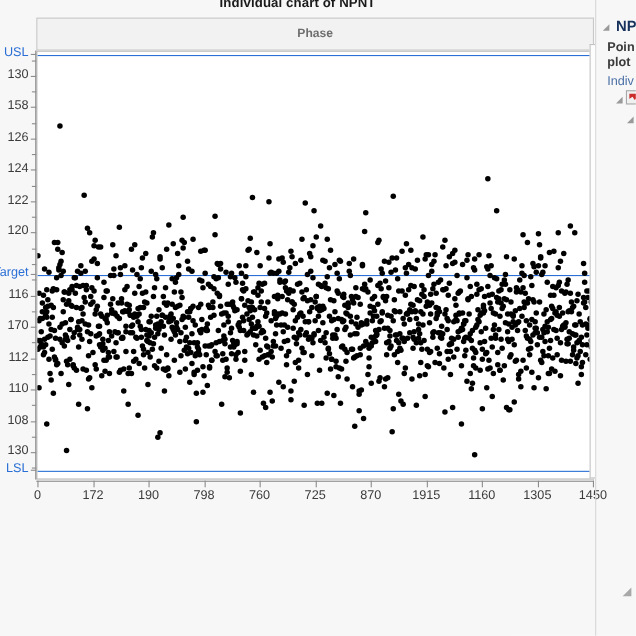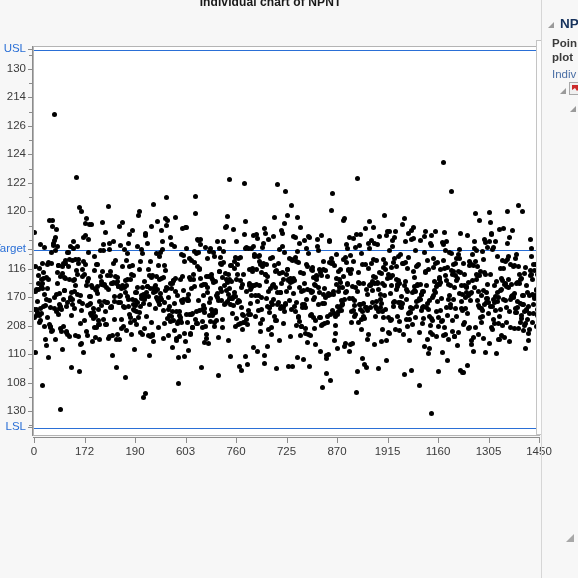--- a/index.html
+++ b/index.html
@@ -132,20 +132,23 @@
     background:#fdfdfd;
   }
 </style>
 </head>
 <body>
 
 <div id="root">
 
   <div id="chart-title">Individual chart of NPNT</div>
 
+  <div id="phase-band">
+    <div id="phase-label">Phase</div>
+  </div>
 
   <div id="plot-frame">
     <div id="plot-canvas">
         <div class="ref-line" style="top: 2.85294px; border-top-color: rgb(42, 111, 214);"></div>
         <div class="ref-line" style="top: 202.559px; border-top-color: rgb(42, 111, 214);"></div>
         <div class="ref-line" style="top: 380.868px; border-top-color: rgb(42, 111, 214);"></div>
         <div class="pt" style="left: -2.32586px; top: 183.016px;"></div>
         <div class="pt" style="left: -1.97759px; top: 268.431px;"></div>
         <div class="pt" style="left: -1.62931px; top: 259.723px;"></div>
         <div class="pt" style="left: -1.28103px; top: 216.563px;"></div>
@@ -1606,21 +1609,21 @@
   </div>
 
   <div id="y-spine"></div>
   <div id="y-axis">
       <div class="ytick" style="top: 23.8235px;">
         <div class="tl"></div>
         <div class="tlabel">130</div>
       </div>
       <div class="ytick" style="top: 52.3529px;">
         <div class="tl"></div>
-        <div class="tlabel">214</div>
+        <div class="tlabel">158</div>
       </div>
       <div class="ytick" style="top: 80.8824px;">
         <div class="tl"></div>
         <div class="tlabel">126</div>
       </div>
       <div class="ytick" style="top: 109.412px;">
         <div class="tl"></div>
         <div class="tlabel">124</div>
       </div>
       <div class="ytick" style="top: 137.941px;">
@@ -1634,21 +1637,21 @@
       <div class="ytick" style="top: 223.529px;">
         <div class="tl"></div>
         <div class="tlabel">116</div>
       </div>
       <div class="ytick" style="top: 252.059px;">
         <div class="tl"></div>
         <div class="tlabel">170</div>
       </div>
       <div class="ytick" style="top: 280.588px;">
         <div class="tl"></div>
-        <div class="tlabel">208</div>
+        <div class="tlabel">112</div>
       </div>
       <div class="ytick" style="top: 309.118px;">
         <div class="tl"></div>
         <div class="tlabel">110</div>
       </div>
       <div class="ytick" style="top: 337.647px;">
         <div class="tl"></div>
         <div class="tlabel">108</div>
       </div>
       <div class="ytick" style="top: 366.176px;">
@@ -1723,21 +1726,21 @@
       <div class="xtick" style="left: 51.5px;">
         <div class="tl"></div>
         <div class="tlabel">172</div>
       </div>
       <div class="xtick" style="left: 102px;">
         <div class="tl"></div>
         <div class="tlabel">190</div>
       </div>
       <div class="xtick" style="left: 152.5px;">
         <div class="tl"></div>
-        <div class="tlabel">603</div>
+        <div class="tlabel">798</div>
       </div>
       <div class="xtick" style="left: 203px;">
         <div class="tl"></div>
         <div class="tlabel">760</div>
       </div>
       <div class="xtick" style="left: 253.5px;">
         <div class="tl"></div>
         <div class="tlabel">725</div>
       </div>
       <div class="xtick" style="left: 304px;">

